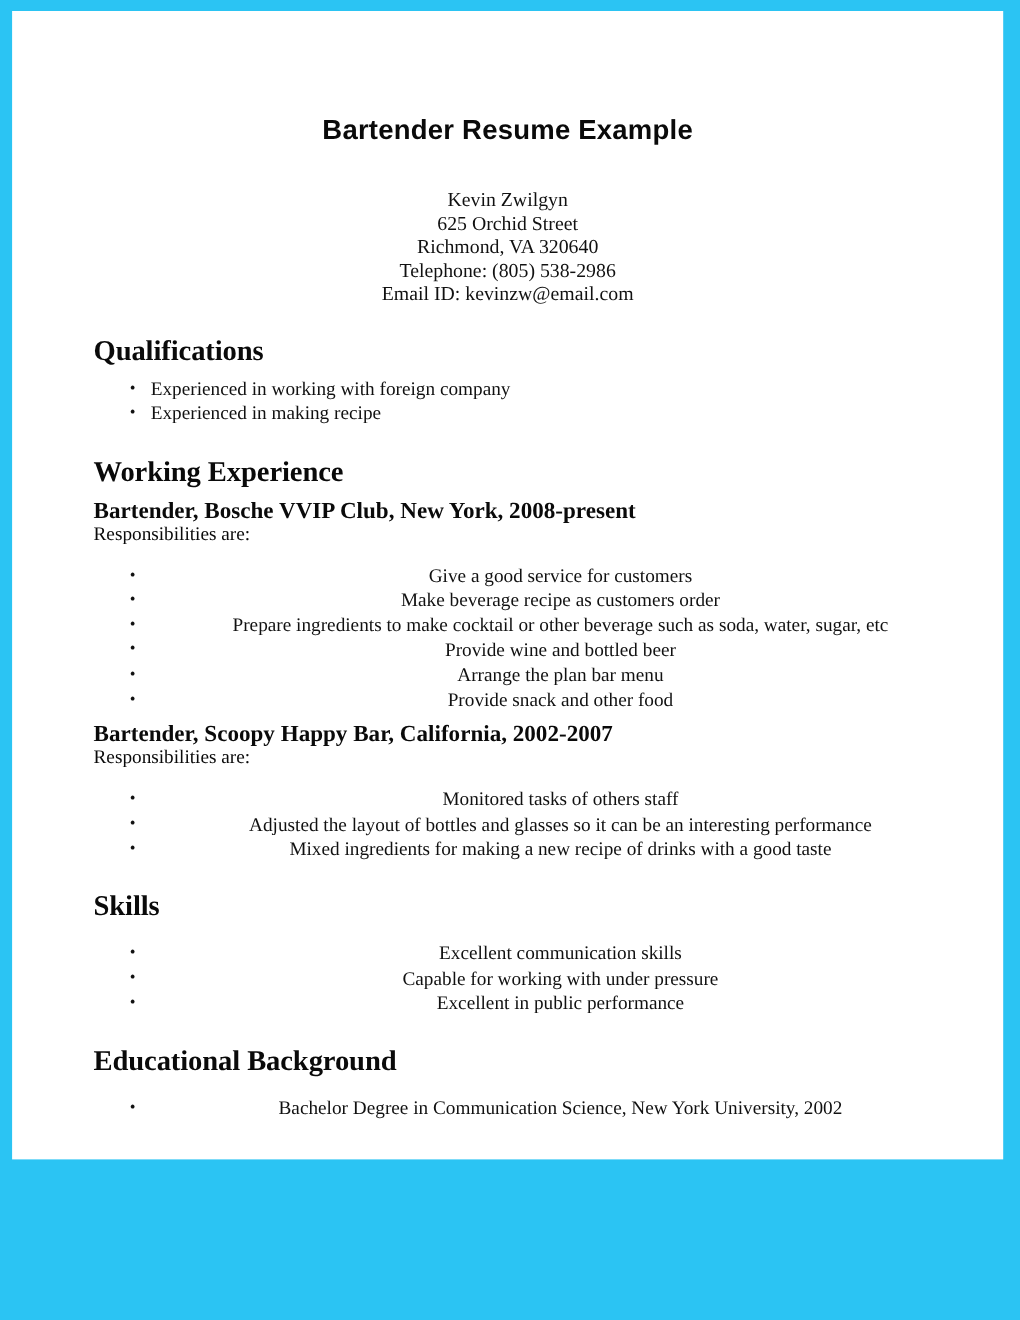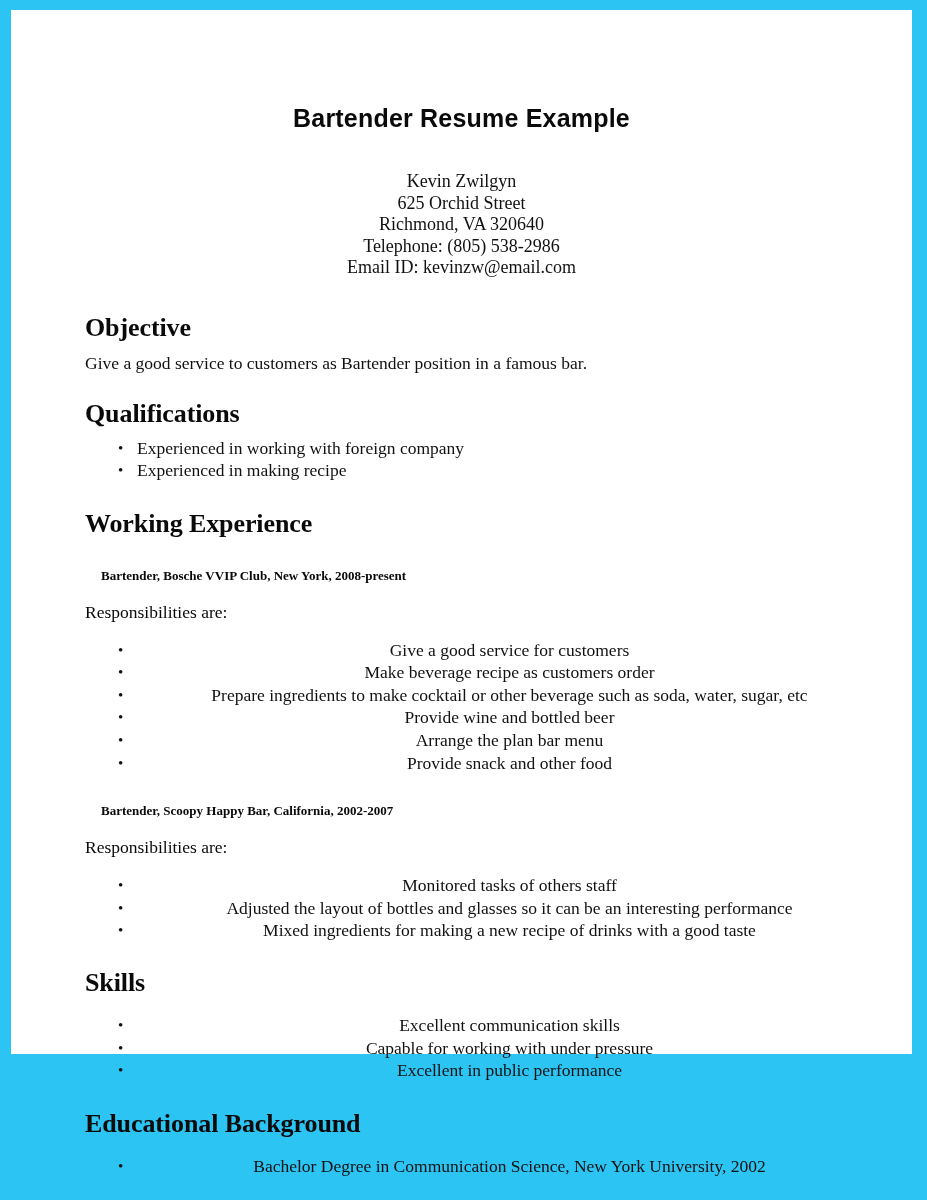--- a/index.html
+++ b/index.html
@@ -83,23 +83,23 @@
 
   .body-text {
     margin: 0;
     padding-top: 9px;
     font-size: 17.5px;
     line-height: 22px;
     color: #111111;
   }
 
   .job-heading {
-    margin: 16px;
+    margin: 0;
     padding-top: 10px;
-    font-size: 13px;
+    font-size: 21px;
     line-height: 21px;
     font-weight: bold;
     color: #0a0a0a;
   }
   .job-subheading {
     margin: 0;
     font-size: 17.5px;
     line-height: 21px;
     font-weight: normal;
     color: #0a0a0a;
@@ -139,24 +139,20 @@
     <h1 class="doc-title">Bartender Resume Example</h1>
 
     <div class="contact-block">
       <span class="contact-line">Kevin Zwilgyn</span>
       <span class="contact-line">625 Orchid Street</span>
       <span class="contact-line">Richmond, VA 320640</span>
       <span class="contact-line">Telephone: (805) 538-2986</span>
       <span class="contact-line">Email ID: kevinzw@email.com</span>
     </div>
 
-    <div class="section section-objective">
-      <h2 class="section-heading">Objective</h2>
-      <p class="body-text">Give a good service to customers as Bartender position in a famous bar.</p>
-    </div>
 
     <div class="section section-quals">
       <h2 class="section-heading">Qualifications</h2>
       <ul class="bullets tight">
           <li>Experienced in working with foreign company</li>
           <li>Experienced in making recipe</li>
         </ul>
     </div>
 
     <div class="section section-experience">

